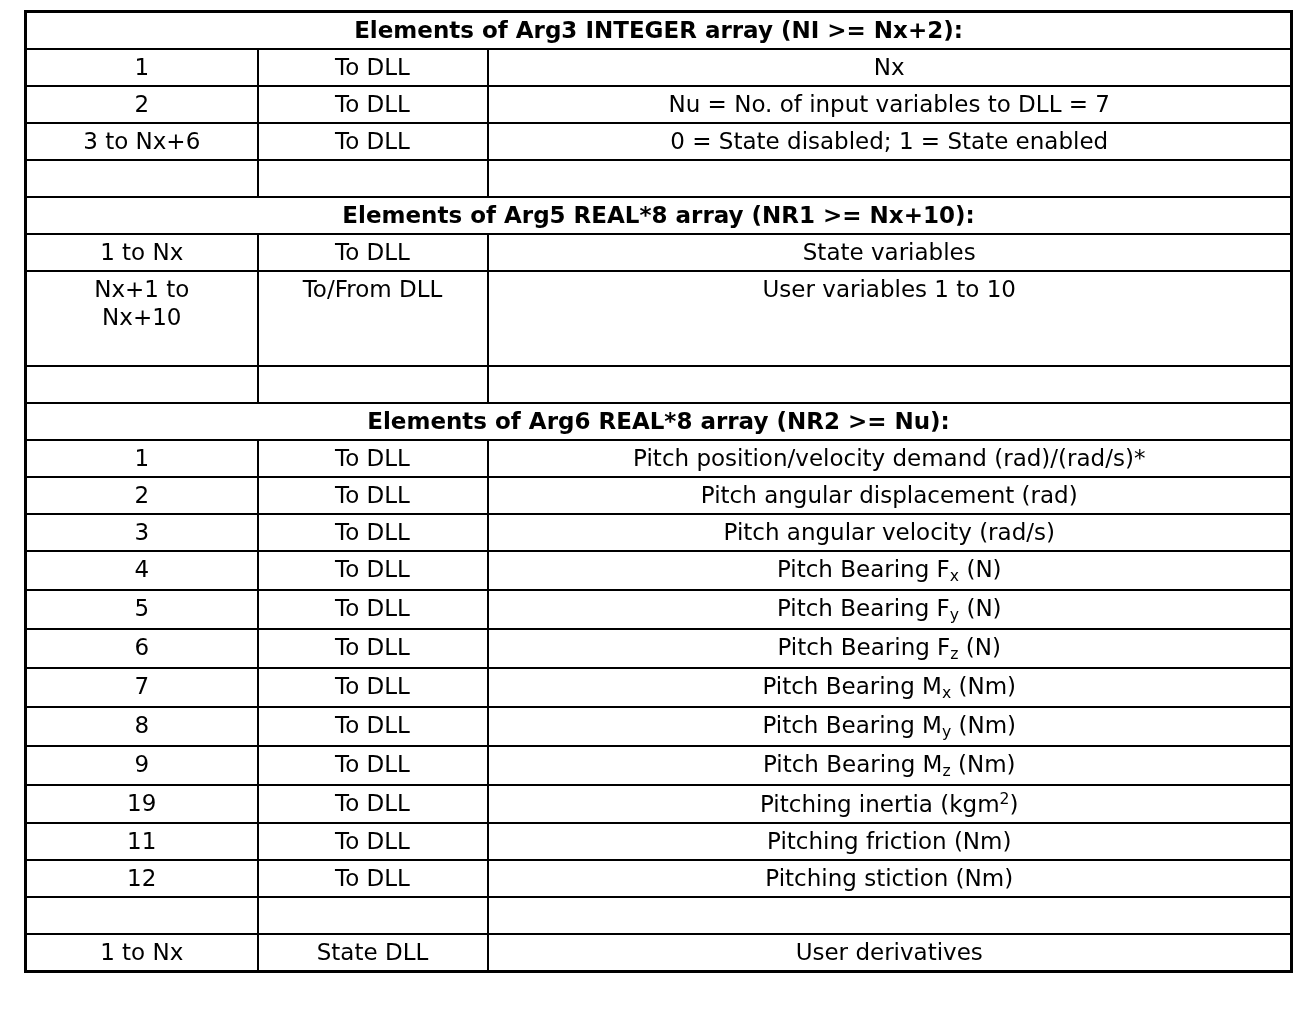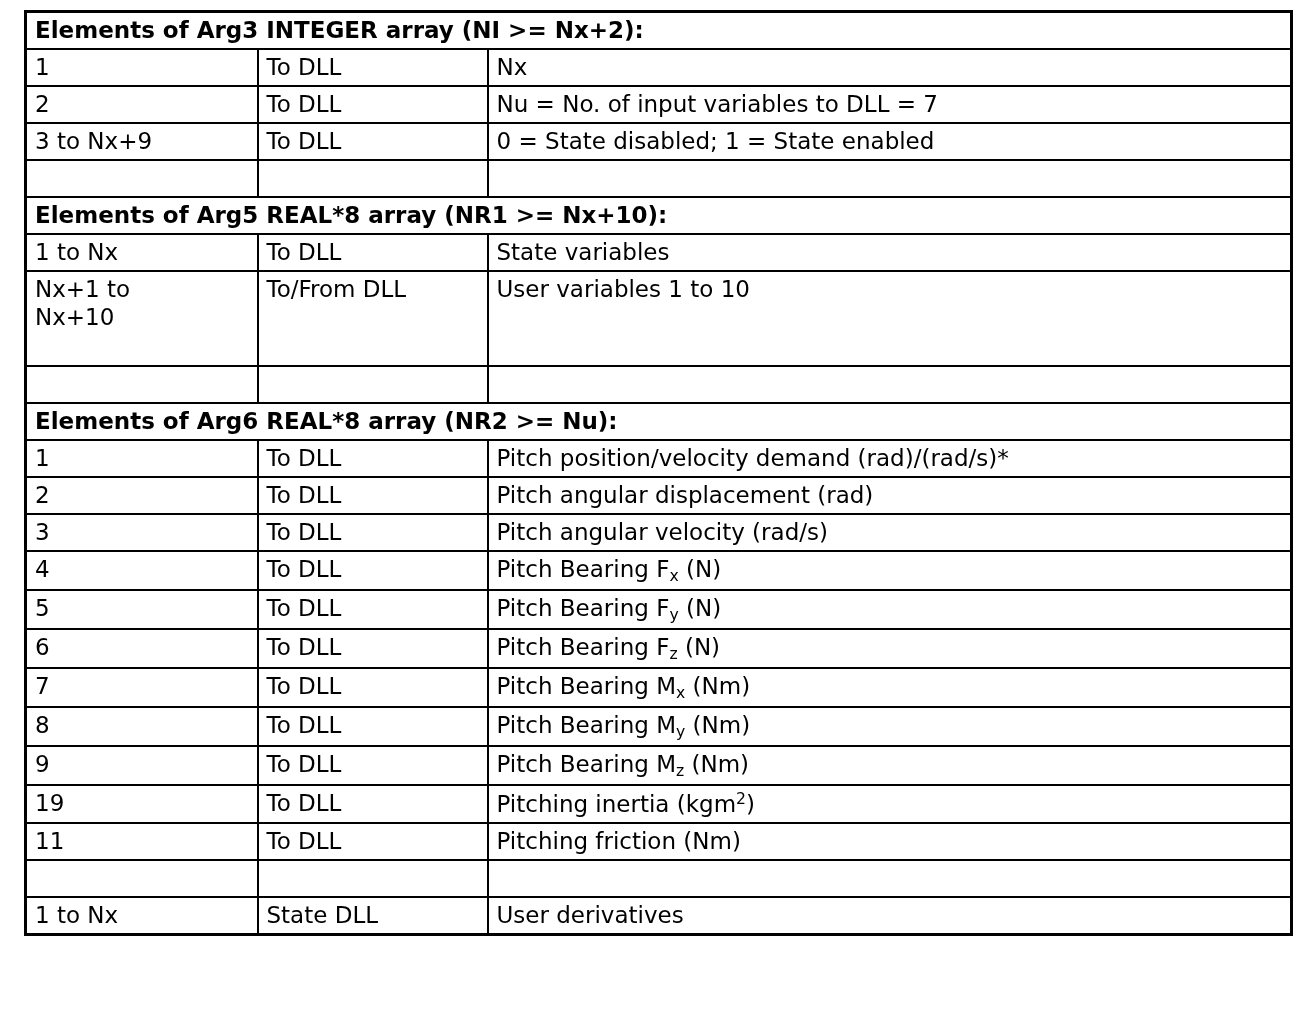--- a/index.html
+++ b/index.html
@@ -16,20 +16,21 @@
   }
   .page {
     padding: 10px 12px 0 24px;
     box-sizing: border-box;
   }
   table.spec {
     border-collapse: collapse;
     table-layout: fixed;
     width: 1266px;
     border: 3px solid #000;
+    text-align: center;
   }
   table.spec td {
     border: 2px solid #000;
     padding: 3px 8px 4px 8px;
     font-size: 23px;
     line-height: 1.22;
     vertical-align: top;
     word-wrap: break-word;
   }
   col.c1 { width: 232px; }
@@ -70,21 +71,21 @@
         <td>1</td>
         <td>To DLL</td>
         <td>Nx</td>
       </tr>
       <tr>
         <td>2</td>
         <td>To DLL</td>
         <td>Nu = No. of input variables to DLL = 7</td>
       </tr>
       <tr>
-        <td>3 to Nx+9</td>
+        <td>3 to Nx+6</td>
         <td>To DLL</td>
         <td>0 = State disabled; 1 = State enabled</td>
       </tr>
 
       <tr class="spacer">
         <td></td>
         <td></td>
         <td></td>
       </tr>
 
@@ -159,20 +160,25 @@
       <tr>
         <td>19</td>
         <td>To DLL</td>
         <td>Pitching inertia (kgm<sup>2</sup>)</td>
       </tr>
       <tr>
         <td>11</td>
         <td>To DLL</td>
         <td>Pitching friction (Nm)</td>
       </tr>
+      <tr>
+        <td>12</td>
+        <td>To DLL</td>
+        <td>Pitching stiction (Nm)</td>
+      </tr>
 
       <tr class="spacer">
         <td></td>
         <td></td>
         <td></td>
       </tr>
 
       <tr>
         <td>1 to Nx</td>
         <td>State DLL</td>

